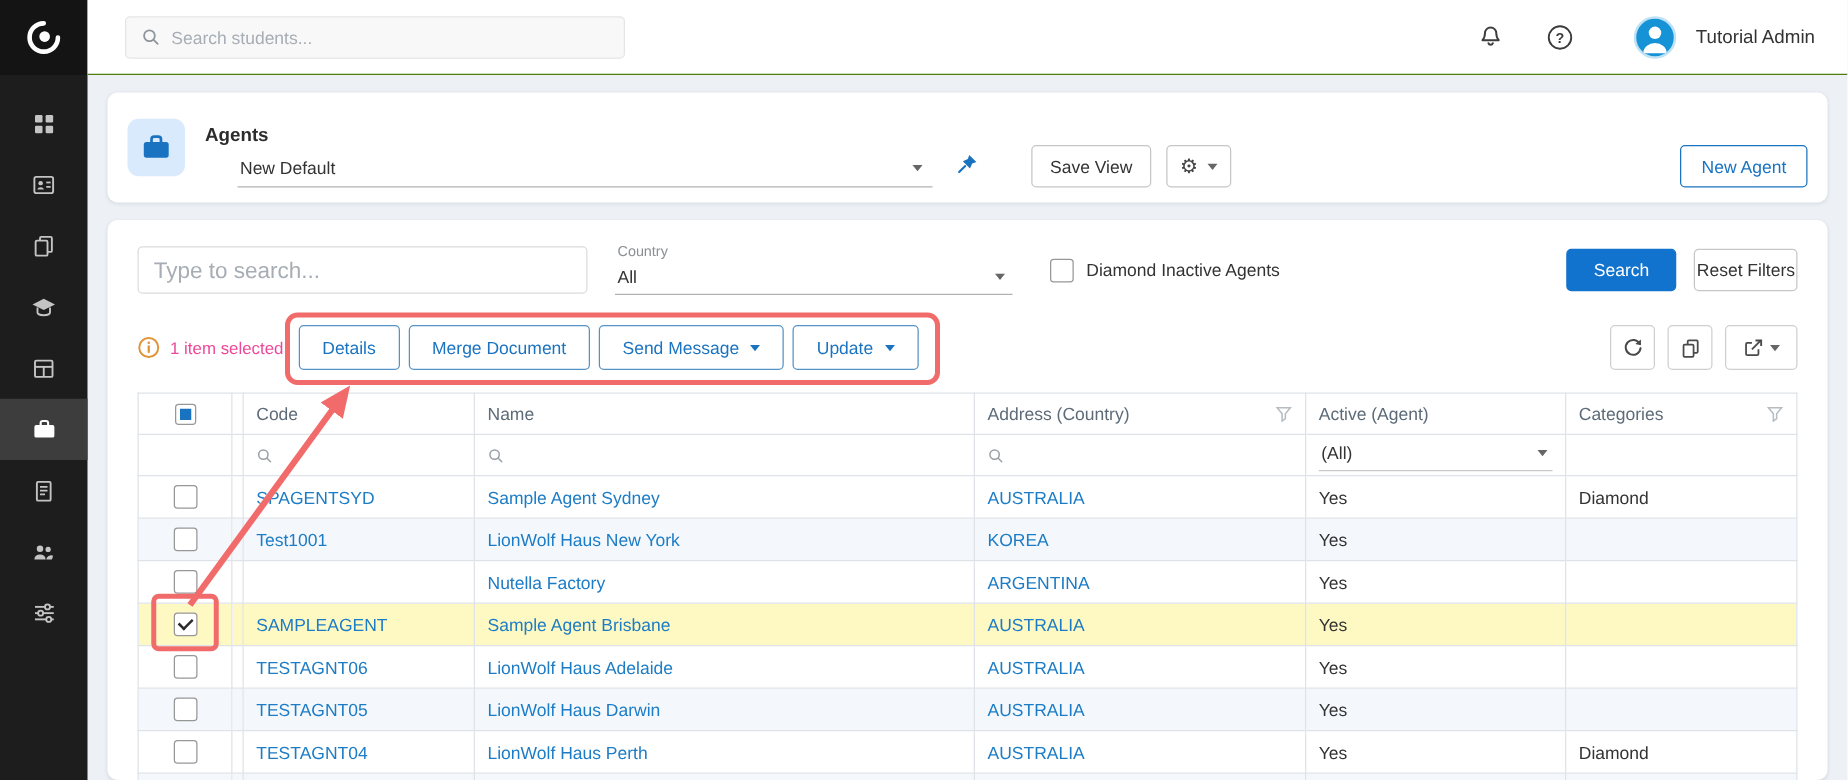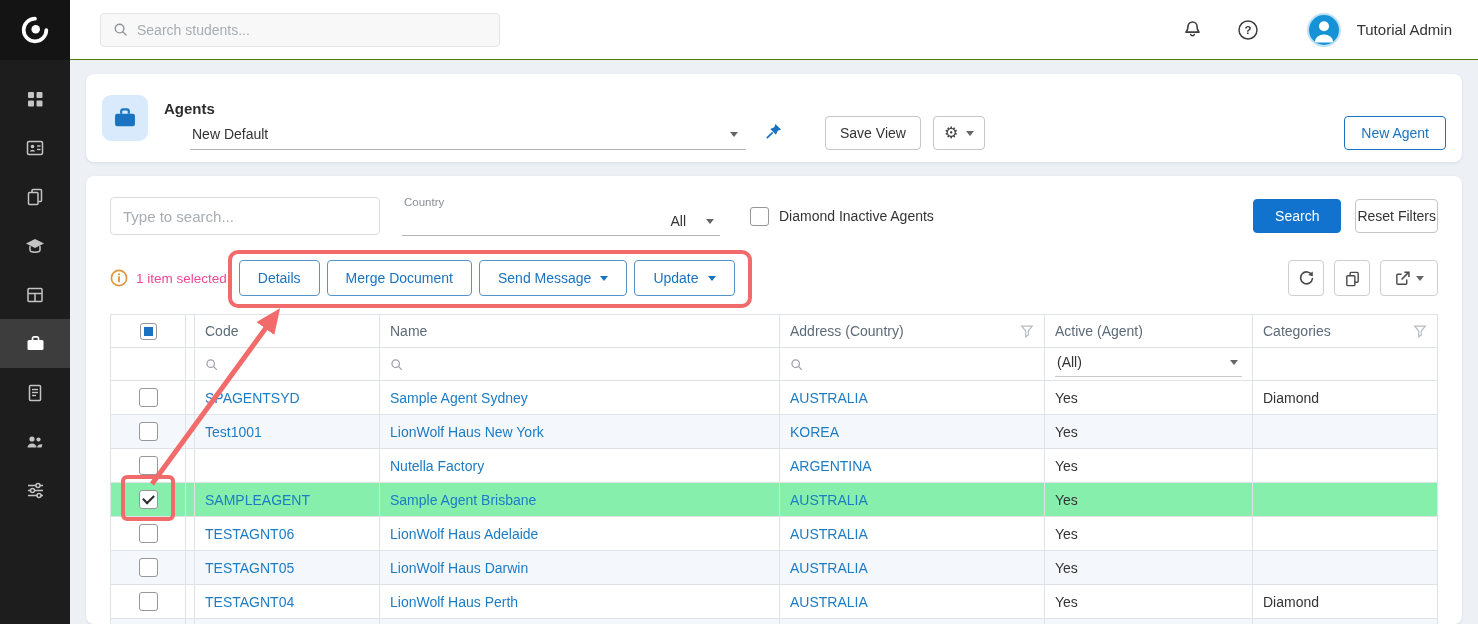--- a/index.html
+++ b/index.html
@@ -48,25 +48,25 @@
   .pin-btn { background:none; border:none; cursor:pointer; margin:0 0 6px 18px; }
   .btn { height:34px; border-radius:4px; border:1px solid #c6c6c6; background:#fff; color:#333; font-size:14px; padding:0 14px; cursor:pointer; font-family:inherit; display:inline-flex; align-items:center; gap:8px;justify-content:flex-end; }
   .save-view { margin-left:42px; }
   .gear-btn { margin-left:12px; padding:0 10px; }
   .gear-glyph { font-family:"DejaVu Sans", sans-serif; font-size:16px; color:#444; line-height:1; }
   .new-agent { margin-left:auto; border:1px solid #1a73c1; color:#1a73c1; padding:0 16px; }
 
   
   .table-card { flex:1; padding:20px 24px; overflow:hidden; display:flex; flex-direction:column; min-height:0; }
   .filter-row { display:flex; align-items:center; flex-shrink:0; }
-  .type-search { width:270px; height:38px; border:1px solid #dcdcdc; border-radius:4px; padding:0 12px; font-size:15px; color:#555; outline:none; font-family:inherit; }
+  .type-search { width:360px; height:38px; border:1px solid #dcdcdc; border-radius:4px; padding:0 12px; font-size:18px; color:#555; outline:none; font-family:inherit; }
   .type-search::placeholder { color:#a7adb4; }
   .country-select { width:318px; height:40px; margin-left:22px; border-bottom:1px solid #b3b3b3; position:relative; display:flex; flex-direction:column; justify-content:space-between; padding:0 6px 6px 2px; cursor:pointer; }
   .country-select .flabel { font-size:11.5px; color:#8a8f94; }
-  .country-select .val-row { display:flex; align-items:center; justify-content:flex-end;gap:20px; }
+  .country-select .val-row { display:flex; align-items:center; justify-content:space-between;gap:20px; }
   .chk-inline { margin-left:30px; display:flex; align-items:center; gap:10px; cursor:pointer; }
   .checkbox { width:19px; height:19px; border:1px solid #979797; border-radius:3px; background:#fff; display:inline-flex; align-items:center; justify-content:center; flex-shrink:0; cursor:pointer; }
   .checkbox.indeterminate { width:17px; height:17px; }
   .checkbox.indeterminate::after { content:""; width:9px; height:9px; background:#1a73c1; display:block; }
   .checkbox.checked::after { content:""; width:9px; height:5px; border-left:2px solid #2b2b2b; border-bottom:2px solid #2b2b2b; transform:rotate(-45deg) translate(1px,-1px); display:block; }
   .filter-actions { margin-left:auto; display:flex; gap:14px; }
   .search-btn { background:#1173cd; border:1px solid #1173cd; color:#fff; padding:0 21px; }
   .reset-btn { padding:0 1px; }
 
   
@@ -80,21 +80,21 @@
   .sq-btn { width:36px; height:36px; border:1px solid #cfcfcf; border-radius:4px; background:#fff; display:inline-flex; align-items:center; justify-content:center; cursor:pointer; gap:5px; }
   .sq-btn.wide { width:58px; }
 
   
   table { margin-top:14px; width:100%; border-collapse:collapse; table-layout:fixed; }
   th, td { border:1px solid #dfe3e7; padding:0 10px; height:34px; overflow:hidden; white-space:nowrap; text-overflow:ellipsis; }
   thead th { height:33px; font-weight:400; color:#5d6b78; text-align:left; background:#fff; }
   .th-flex { display:flex; align-items:center; justify-content:space-between; }
   td.center, th.center { text-align:center; padding:0; }
   tr.stripe td { background:#f4f8fc; }
-  tr.selected td { background:#86efac; }
+  tr.selected td { background:#fef9c3; }
   a.cell-link { color:#1c7cc5; text-decoration:none; cursor:pointer; }
   .filter-cell-inner { display:flex; align-items:center; gap:6px; color:#8d9399; }
   .all-select { display:flex; align-items:center; justify-content:space-between; border-bottom:1px solid #c9c9c9; padding:3px 4px 6px 2px; color:#333; cursor:pointer; }
 
   
   .annotation-layer { position:absolute; inset:0; width:1478px; height:624px; pointer-events:none; z-index:60; }
 </style>
 </head>
 <body>
 

